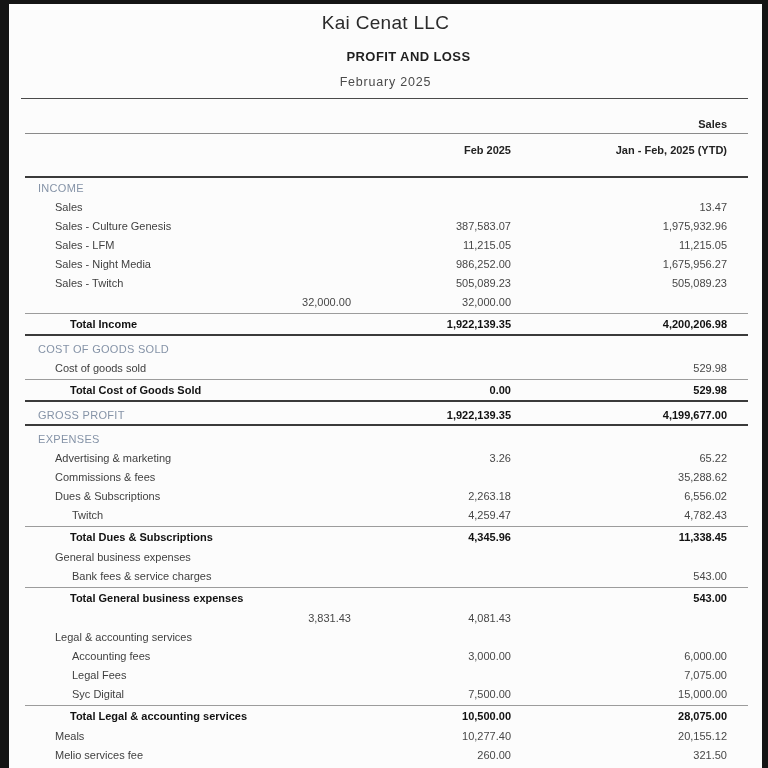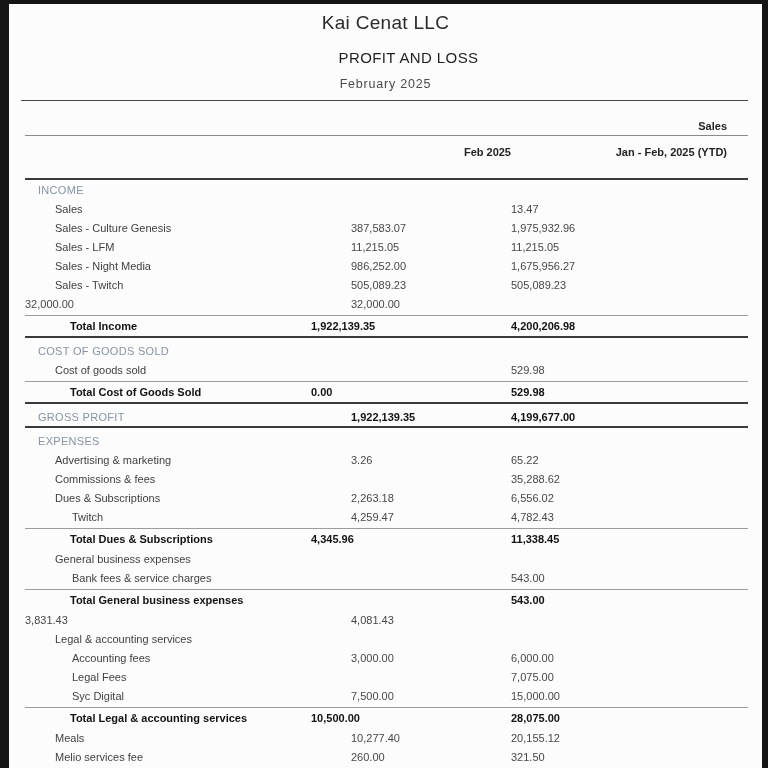--- a/index.html
+++ b/index.html
@@ -10,42 +10,42 @@
     -webkit-font-smoothing:antialiased;
   }
   .screen{position:relative;width:768px;height:768px;background:#141414;}
   .page{
     position:absolute;top:4px;left:9px;right:6px;bottom:0;
     background:#fcfcfc;color:#3f3f3f;
   }
   
   .report-header{text-align:center;}
   .company-name{padding-top:8px;font-size:19px;color:#2b2b2b;letter-spacing:0.3px;}
-  .report-title{margin-top:15px;font-size:15px;font-weight:normal;color:#1f1f1f;letter-spacing:0.4px;padding-left:46px;}
+  .report-title{margin-top:15px;font-size:13px;font-weight:bold;color:#1f1f1f;letter-spacing:0.4px;padding-left:46px;}
   .report-period{margin-top:11px;font-size:12.5px;color:#4a4a4a;letter-spacing:0.8px;}
   .top-rule{height:0;border-top:1.5px solid #4a4a4a;margin:9px 14px 0 12px;}
 
   
   .table{margin:6px 14px 0 16px;}
   .grid{display:grid;grid-template-columns:1fr 160px 216px;padding-right:21px;}
   .thead .total-row{align-items:end;height:25px;padding-bottom:3px;border-bottom:1px solid #8a8a8a;}
   .thead .cols-row{align-items:end;height:22px;padding-bottom:20px;border-bottom:2.5px solid #3b3b3b;}
   .thead .hcell{font-size:11px;font-weight:bold;color:#232323;text-align:right;}
   .row{align-items:center;height:19px;font-size:11px;}
   .cell{white-space:nowrap;overflow:hidden;}
-  .cell.num{text-align:left;color:#474747;}
+  .cell.num{text-align:right;color:#474747;}
   .section .label{color:#8593a7;padding-left:13px;letter-spacing:0.3px;}
   .level1 .label{padding-left:30px;color:#3f3f3f;}
   .level2 .label{padding-left:47px;color:#3f3f3f;}
   .total{font-weight:bold;}
   .total .label{padding-left:45px;color:#121212;}
   .total .num{color:#121212;font-weight:bold;}
   .gross .label{color:#8593a7;padding-left:13px;letter-spacing:0.3px;}
   .gross .num{color:#121212;font-weight:bold;}
-  .line-above{border-top:1px solid #9c9c9c;margin-top:2px;height:20px;gap:40px;}
+  .line-above{border-top:1px solid #9c9c9c;margin-top:2px;height:20px;}
   .thick-below{border-bottom:2.5px solid #3b3b3b;margin-bottom:3px;}
 </style>
 </head>
 <body>
 
 <div class="screen">
   <div class="page">
 
     <div class="report-header">
       <div class="company-name">Kai Cenat LLC</div>

